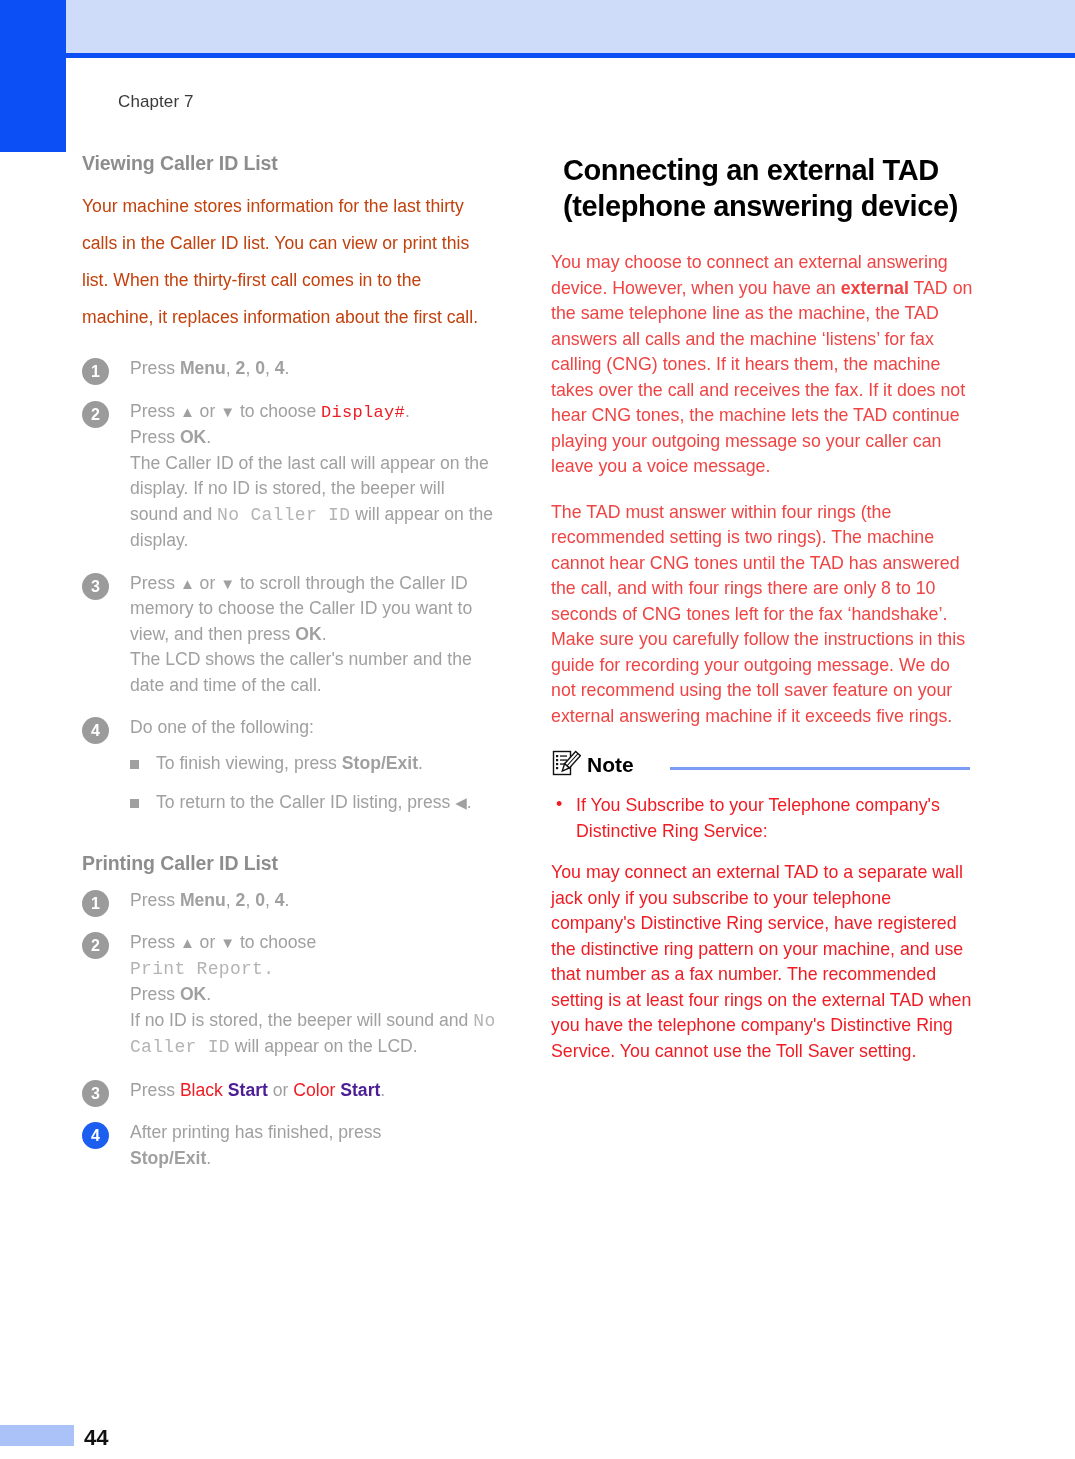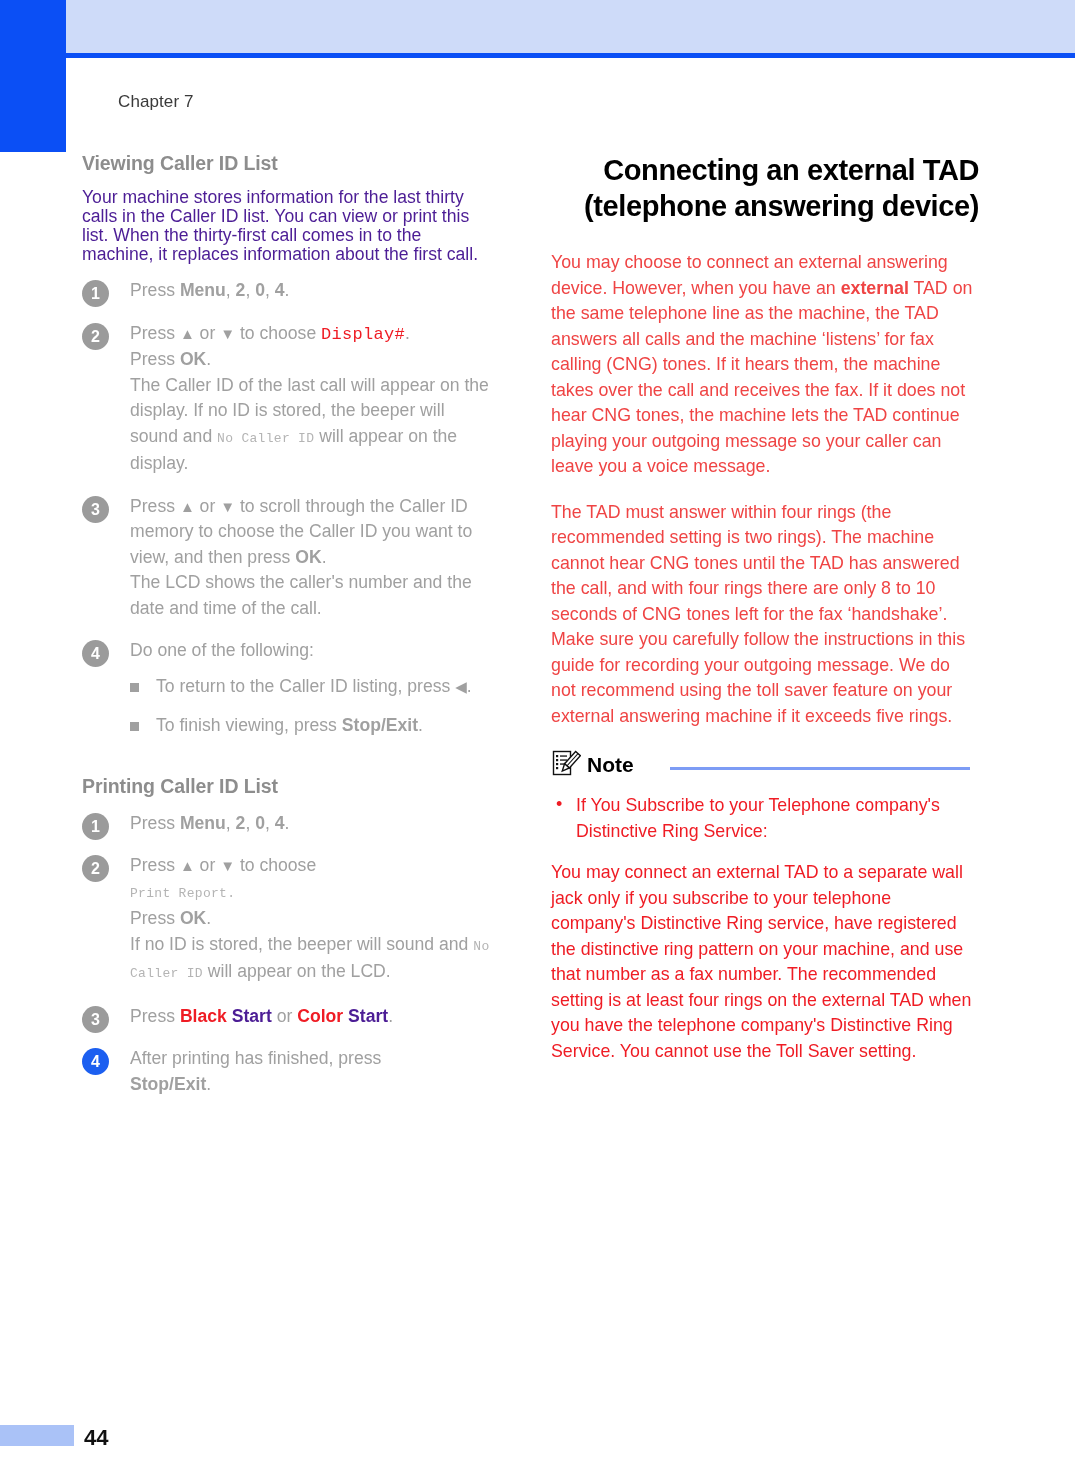--- a/index.html
+++ b/index.html
@@ -75,56 +75,55 @@
     font-size: 19.5px;
     font-weight: bold;
     color: #8d8d8d;
     margin: 0 0 13px 0;
     letter-spacing: -.1px;
   }
   .sub-head.spaced { margin-top: 36px; }
 
   .body-gray {
     font-size: 17.6px;
-    line-height: 19px;
-    color: #4c1d95;
-    margin: 0 0 14px 0;
+    line-height: 37px;
+    color: #c2410c;
+    margin: 0 0 20px 0;
   }
   .body-black {
     font-size: 17.8px;
     line-height: 25.5px;
     color: #ef4444;
     margin: 0 0 20px 0;
   }
   .h1-head {
     font-size: 29px;
     line-height: 36px;
     font-weight: bold;
     color: #000000;
     margin: 0 0 26px 12px;
     letter-spacing: -.4px;
-    text-align: right;
   }
 
   b, .b { font-weight: bold; }
   .gray-strong { color: #4c1d95; font-weight: bold; }
   .mono-red {
     font-family: "Liberation Mono", monospace;
     color: #ef1c24;
     font-size: 17px;
     letter-spacing: .3px;
   }
   .mono-gray {
     font-family: "Liberation Mono", monospace;
     color: #b4b4b4;
-    font-size: 13px;
+    font-size: 18px;
     letter-spacing: .3px;
   }
   .red { color: #ef1c24; }
-  .red-b { color: #ef1c24; font-weight: bold; }
+  .red-b { color: #ef1c24; font-weight: normal; }
 
   
   .step {
     position: relative;
     padding-left: 48px;
     margin-bottom: 17px;
   }
   .step-badge {
     position: absolute;
     left: 0; top: 2px;
@@ -255,24 +254,24 @@
         <span>The LCD shows the caller's number and the date and time of the call.</span>
       </div>
     </div>
 
     <div class="step">
       <span class="step-badge">4</span>
       <div class="step-text">
         <span>Do one of the following:</span>
         <ul class="sq-list">
           <li class="sq-item">
-            <span>To return to the Caller ID listing, press </span><span class="tri">◀</span><span>.</span>
+            <span>To finish viewing, press </span><b>Stop/Exit</b><span>.</span>
           </li>
           <li class="sq-item">
-            <span>To finish viewing, press </span><b>Stop/Exit</b><span>.</span>
+            <span>To return to the Caller ID listing, press </span><span class="tri">◀</span><span>.</span>
           </li>
         </ul>
       </div>
     </div>
 
     <h2 class="sub-head spaced">Printing Caller ID List</h2>
 
     <div class="step">
       <span class="step-badge">1</span>
       <div class="step-text">

